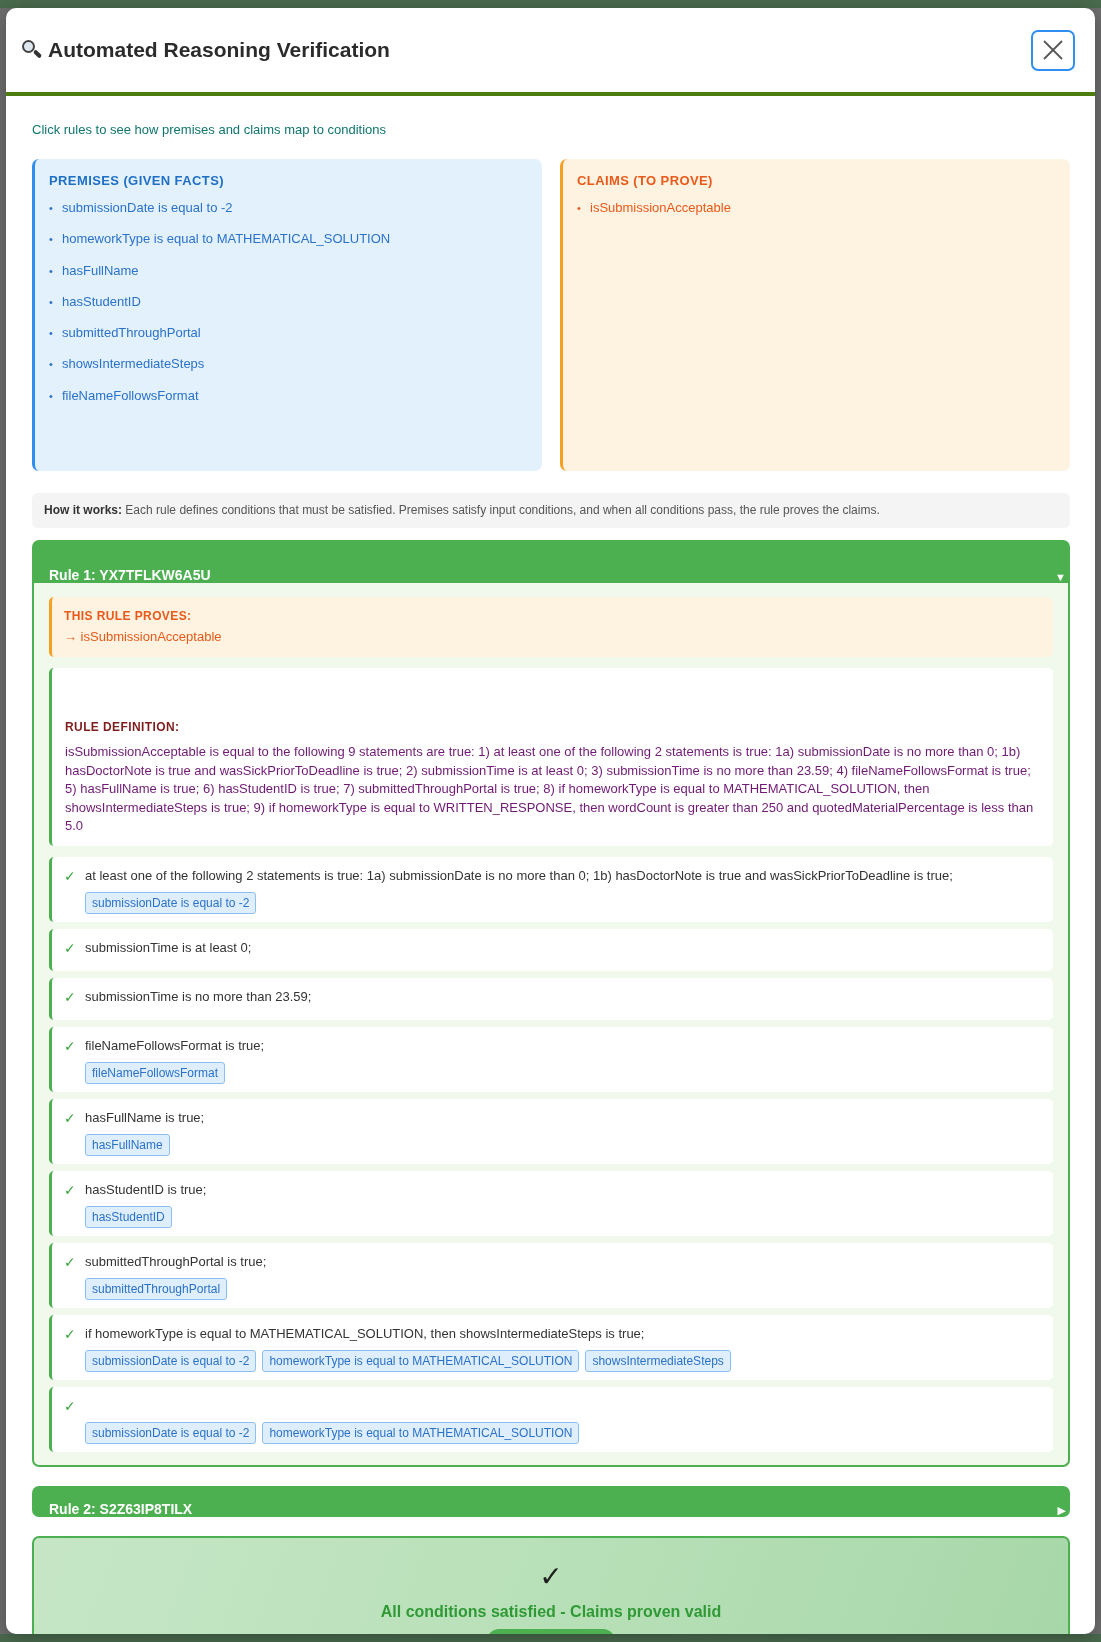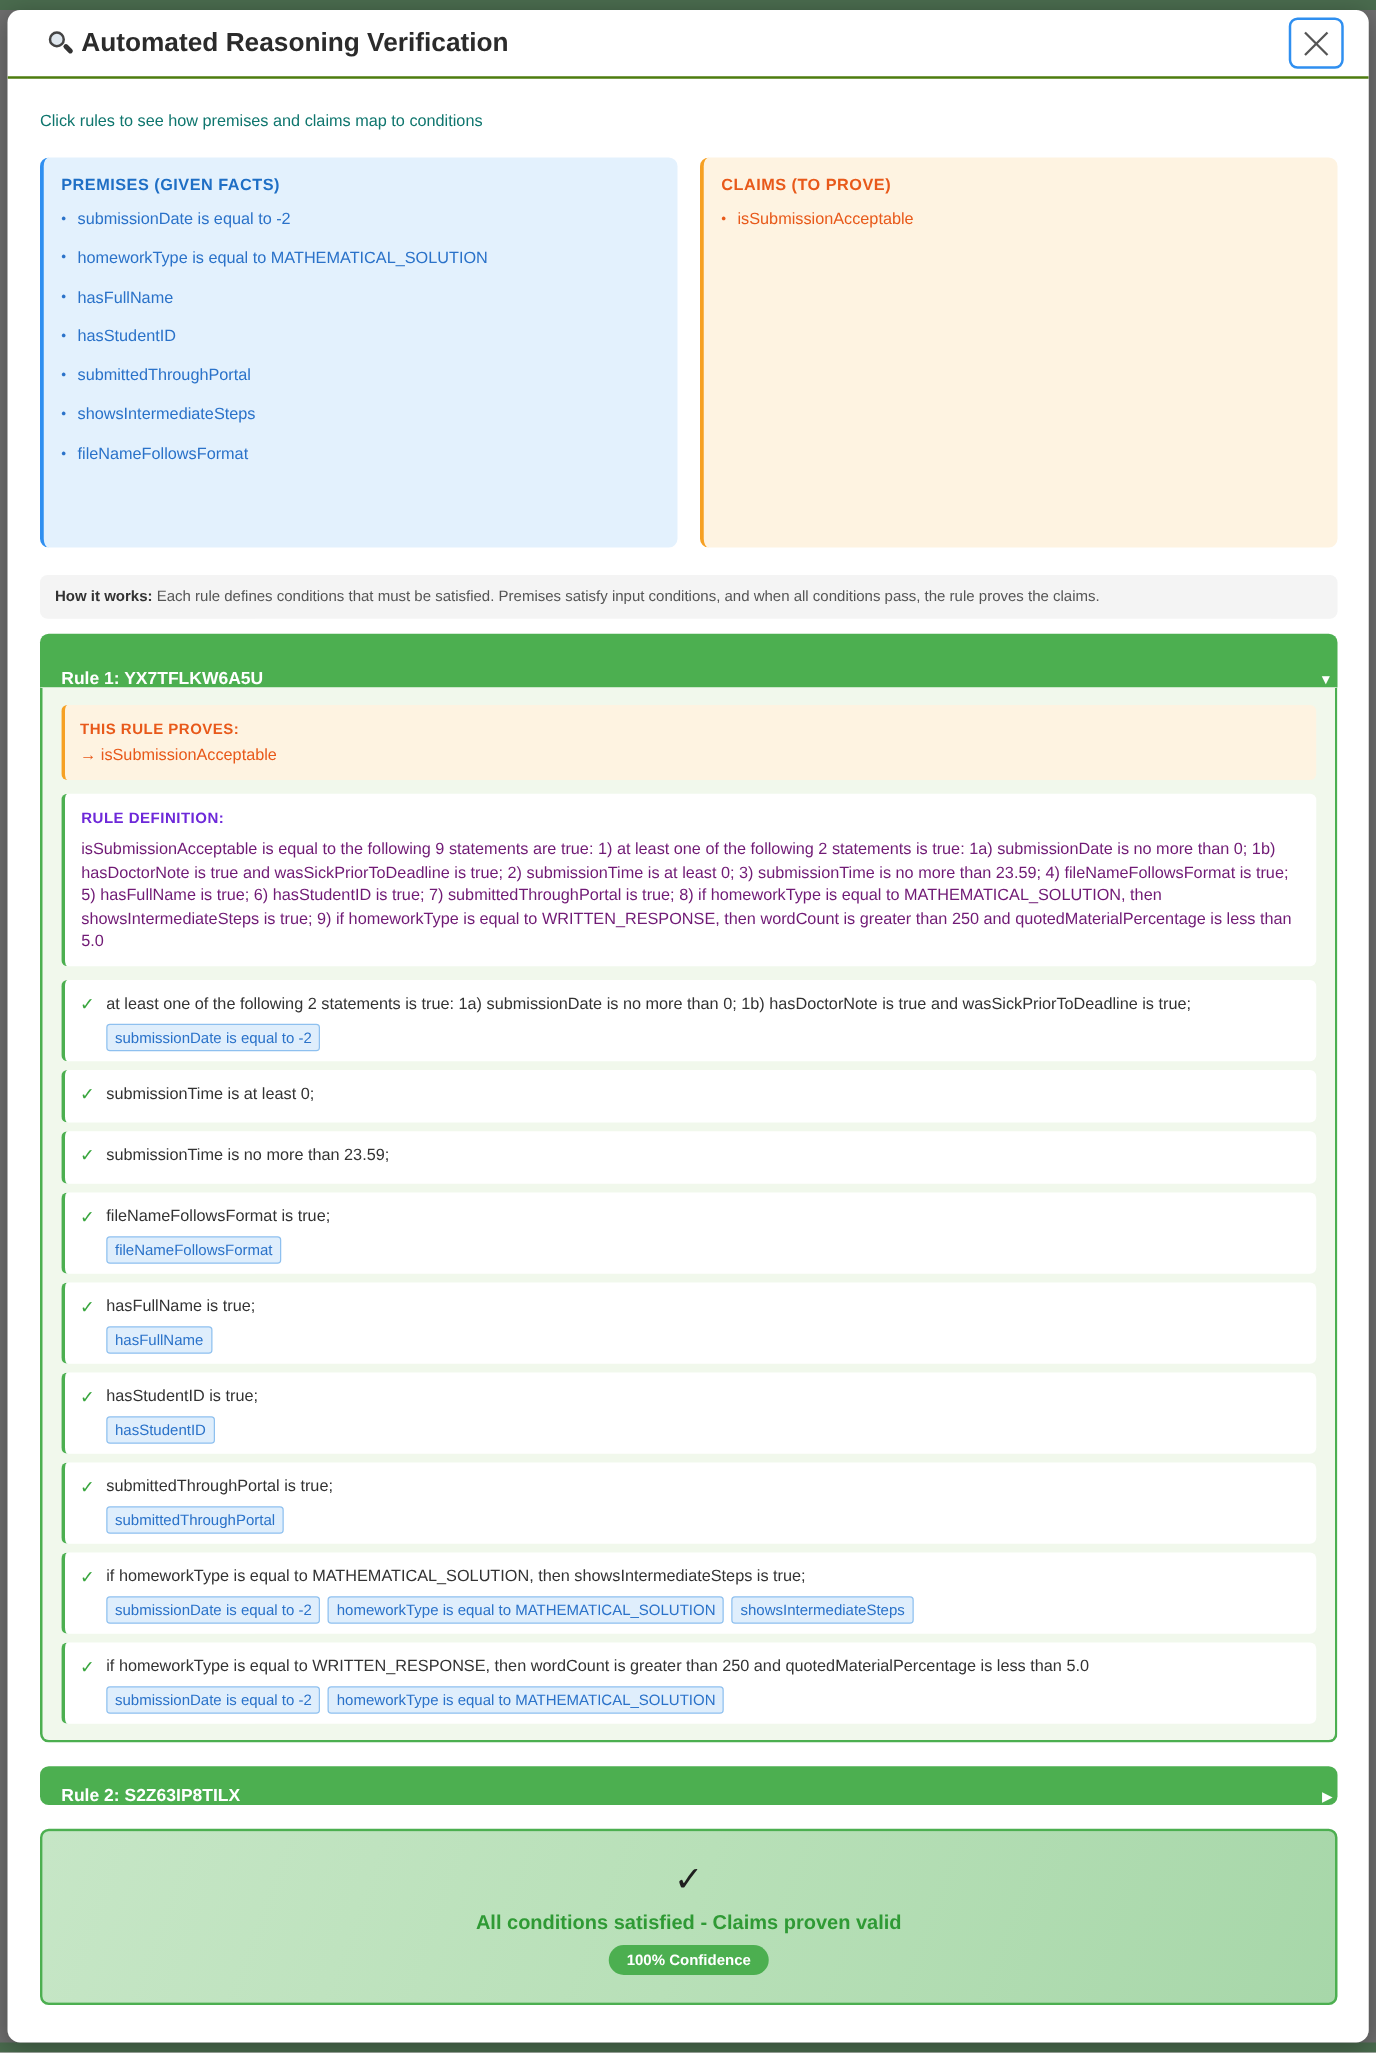--- a/index.html
+++ b/index.html
@@ -10,23 +10,23 @@
     position: relative;
   }
   .backdrop-top { position: absolute; left: 0; top: 0; width: 1101px; height: 8px; background: #4a6b4e; }
   .backdrop-bottom { position: absolute; left: 0; bottom: 0; width: 1101px; height: 8px; background: #4a6b4e; }
   .modal {
     position: absolute; left: 6px; top: 8px; width: 1089px; height: 1626px;
     background: #ffffff; border-radius: 10px; overflow: hidden;
     box-shadow: 0 4px 20px rgba(0,0,0,0.3);
   }
   .modal-header {
-    height: 55px; border-bottom: 2px solid #4d7c0f;
+    height: 88px; border-bottom: 4px solid #4d7c0f;
     display: flex; align-items: center; justify-content: space-between;
-    padding: 0 20px 0 31px;
+    padding: 0 20px 0 14px;
   }
   .modal-title { display: flex; align-items: center; font-size: 21px; font-weight: bold; color: #2b2b2b; }
   .title-icon { width: 24px; height: 24px; margin-right: 4px; position: relative; display: inline-block; }
   .title-icon .lens { position: absolute; left: 2px; top: 2px; width: 13px; height: 13px; border: 2.5px solid #444; border-radius: 50%; background: #dfe7ee; }
   .title-icon .handle { position: absolute; left: 13px; top: 14px; width: 9px; height: 4px; background: #333; transform: rotate(45deg); border-radius: 2px; }
   .close-btn {
     width: 44px; height: 41px; border: 2px solid #2f8ff0; border-radius: 7px;
     background: #fff; display: flex; align-items: center; justify-content: center; cursor: pointer;
   }
   .modal-body { padding: 22px 25px 0 26px; }
@@ -64,21 +64,21 @@
     background: #fef3e1; border-left: 3px solid #f6a023; border-radius: 5px;
     padding: 12px 12px 12px 12px; margin-bottom: 11px; height: 60px;
   }
   .box-heading { font-size: 12px; font-weight: bold; letter-spacing: 0.4px; }
   .proves-box .box-heading { color: #e8591a; margin-bottom: 6px; }
   .proves-value { font-size: 13px; color: #e8591a; }
   .definition-box {
     background: #fff; border-left: 3px solid #4caf50; border-radius: 5px;
     padding: 12px 12px 10px 13px; margin-bottom: 11px;
   }
-  .definition-box .box-heading { color: #6d28d9; margin-bottom: 9px; }
+  .definition-box .box-heading { color: #7f1d1d; margin-bottom: 9px; margin-top: 40px; }
   .definition-text { font-size: 13px; color: #701a75; line-height: 18.5px; }
   .condition {
     background: #fff; border-left: 3px solid #4caf50; border-radius: 5px;
     padding: 9px 12px 8px 12px; margin-bottom: 7px; min-height: 42px;
   }
   .condition-line { display: flex; align-items: flex-start; }
   .check { color: #3aa63f; font-size: 14px; width: 21px; flex: none; font-weight: bold; line-height: 20px; }
   .condition-text { font-size: 13px; color: #333; line-height: 20px; }
   .tags { margin-left: 21px; margin-top: 6px; display: flex; gap: 6px; flex-wrap: wrap; }
   .tag {
@@ -251,21 +251,20 @@
             </div>
           <div class="tags">
             <span class="tag">submissionDate is equal to -2</span>
             <span class="tag">homeworkType is equal to MATHEMATICAL_SOLUTION</span>
             <span class="tag">showsIntermediateSteps</span>
           </div>
         </div>
         <div class="condition" style="margin-bottom:0">
           <div class="condition-line">
               <span class="check">✓</span>
-              <span class="condition-text">if homeworkType is equal to WRITTEN_RESPONSE, then wordCount is greater than 250 and quotedMaterialPercentage is less than 5.0</span>
             </div>
           <div class="tags">
             <span class="tag">submissionDate is equal to -2</span>
             <span class="tag">homeworkType is equal to MATHEMATICAL_SOLUTION</span>
           </div>
         </div>
       </div>
     </div>
 
     <div class="rule collapsed">

